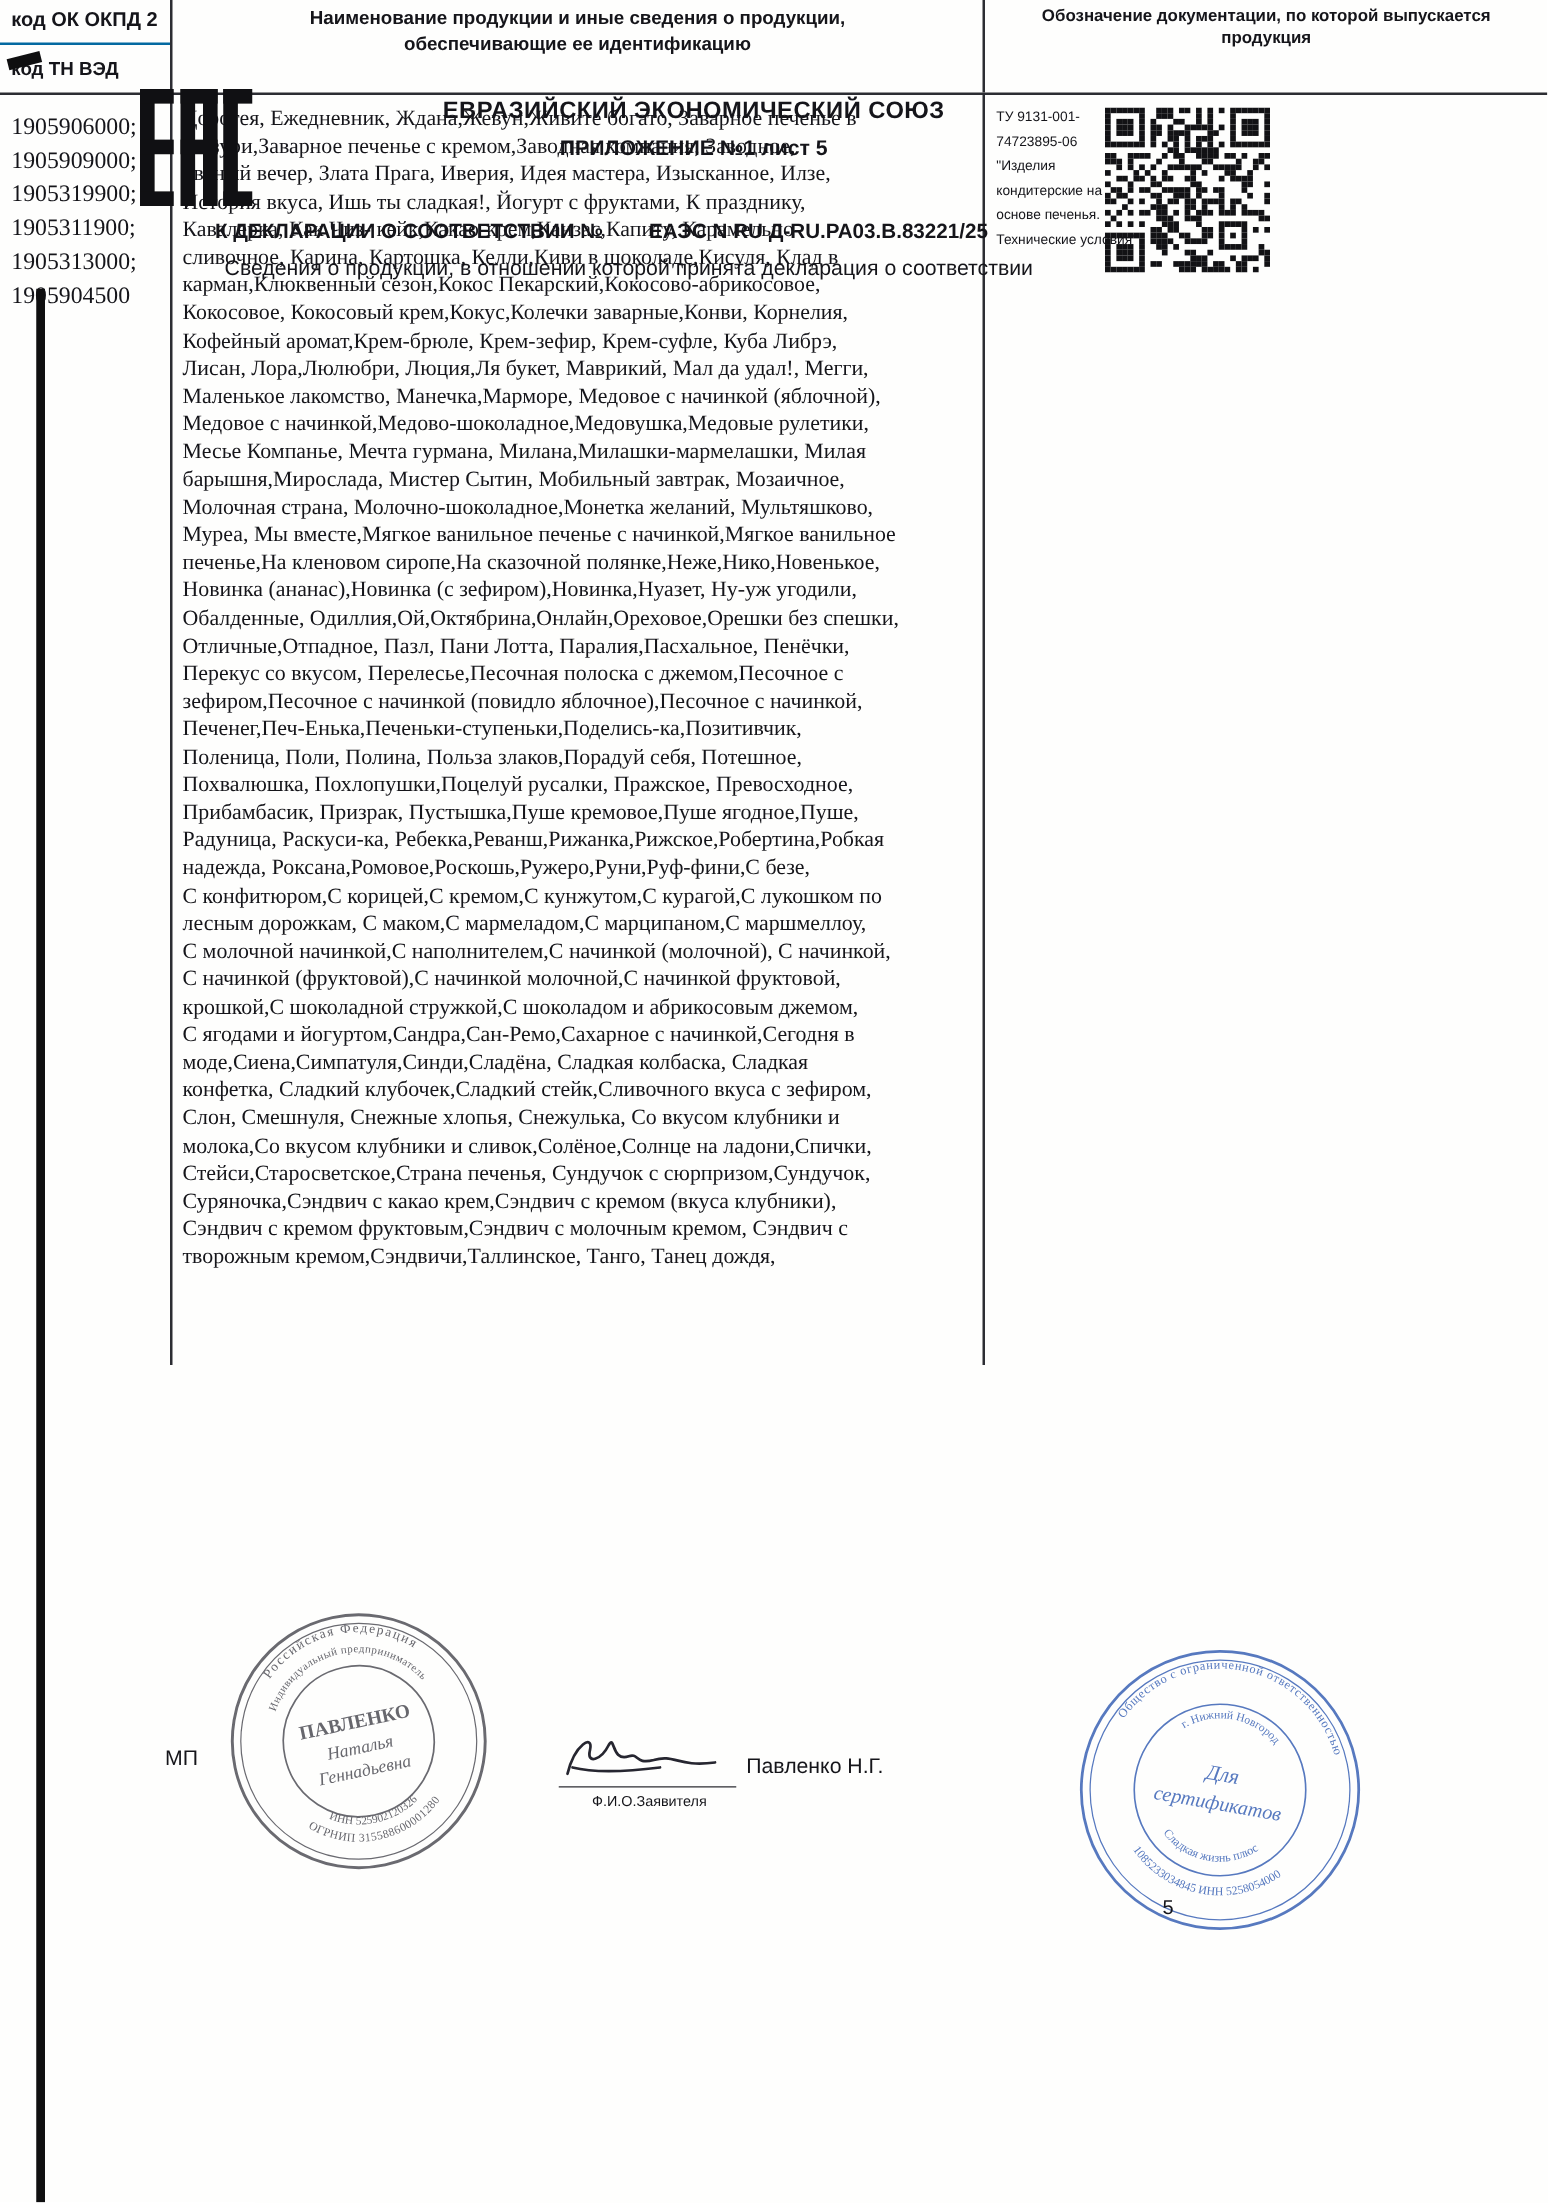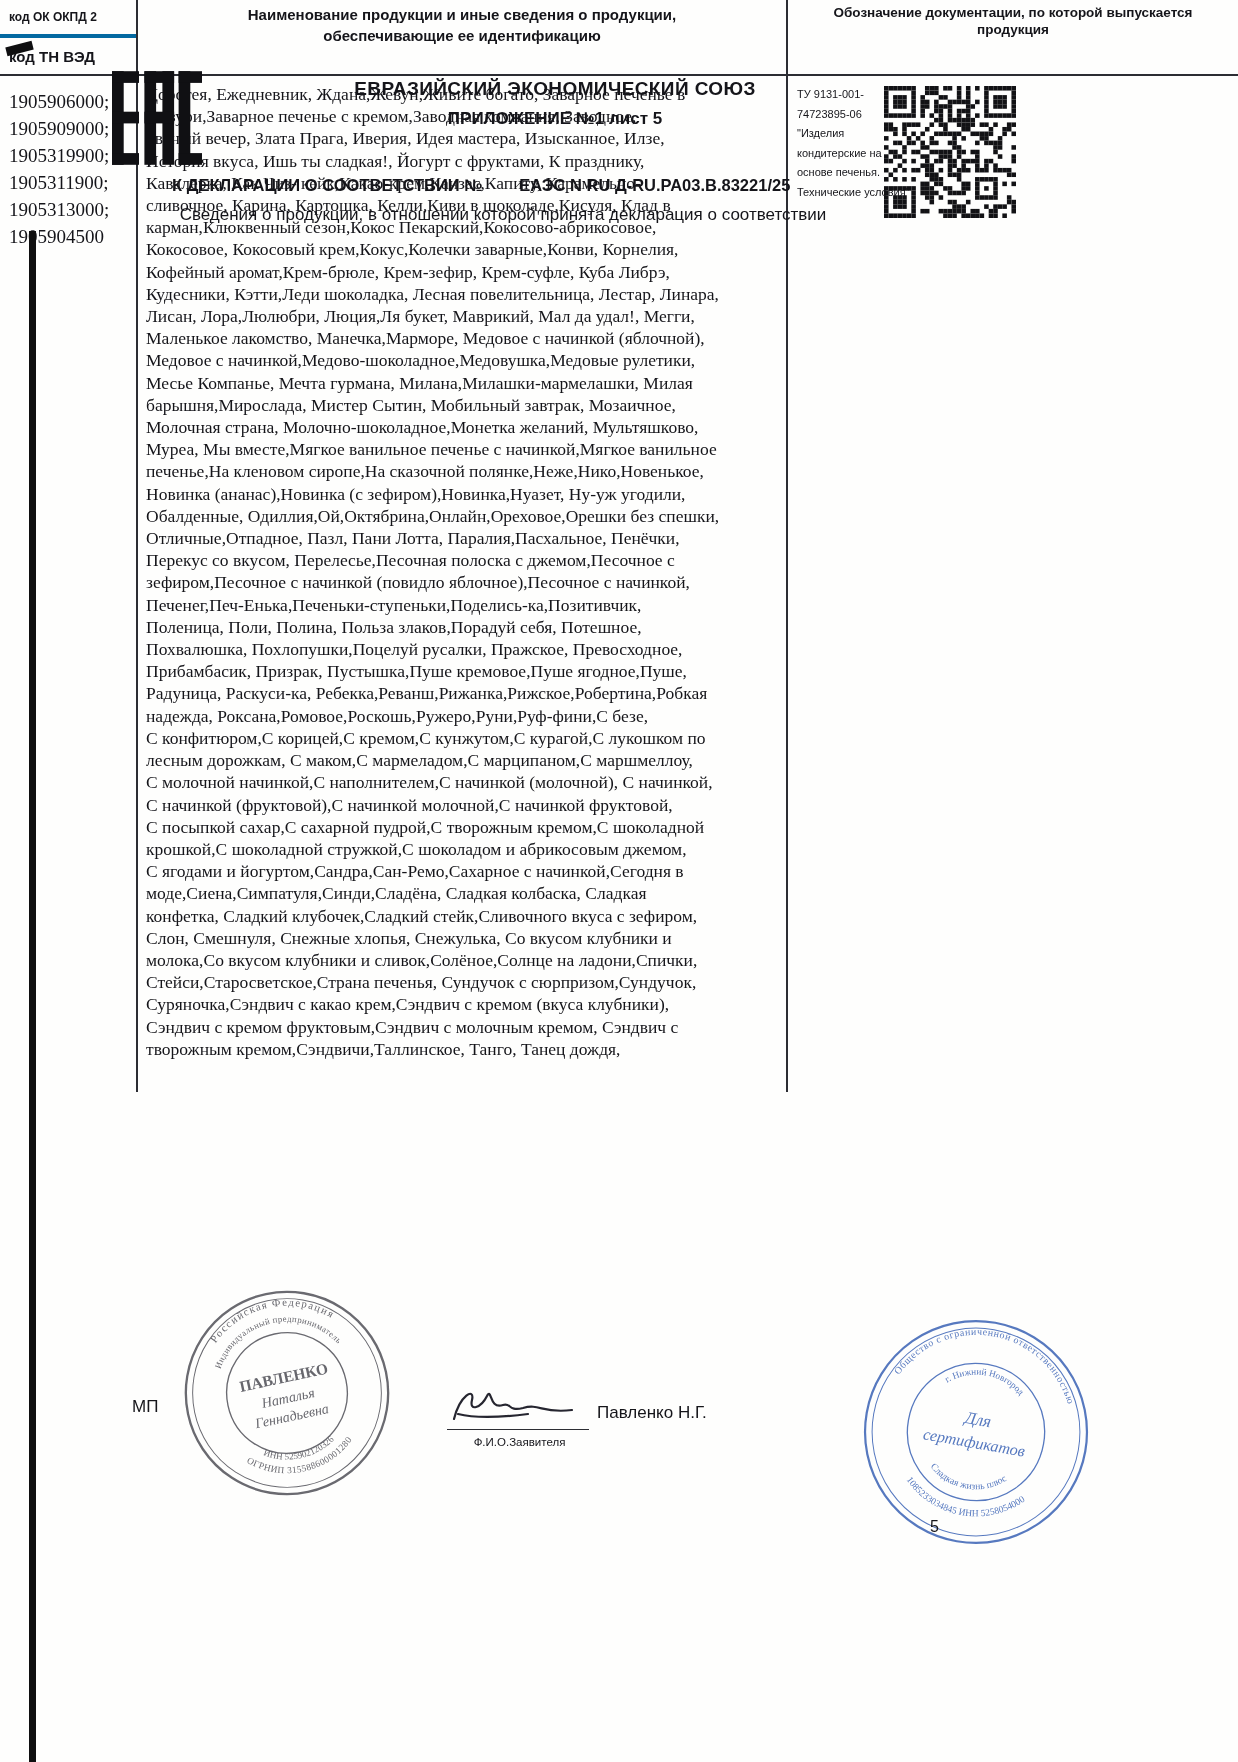--- a/index.html
+++ b/index.html
@@ -15,21 +15,21 @@
   .qr-code{position:absolute;left:884px;top:86px;width:132px;height:132px;}
   .decl-line{position:absolute;left:172px;top:176px;font-weight:700;font-size:16.5px;white-space:nowrap;}
   .decl-line .num{margin-left:32px;}
   .info-line{position:absolute;left:53px;top:205px;width:900px;text-align:center;font-size:17px;}
   
   --x:0;
   .table{position:absolute;left:57px;top:228px;width:953px;height:1092px;box-sizing:border-box;
          border:2px solid #2c2d33;border-bottom:none;}
   .t-header{display:grid;grid-template-columns:136px 652px 1fr;height:74px;border-bottom:2px solid #2c2d33;}
   .th-col1{display:flex;flex-direction:column;}
-  .th-col1-top{height:34px;border-bottom:4px solid #0369a1;display:flex;align-items:center;padding-left:9px;font-weight:700;font-size:12px;}
+  .th-col1-top{height:34px;border-bottom:2px solid #0369a1;display:flex;align-items:center;padding-left:9px;font-weight:700;font-size:16px;}
   .th-col1-bottom{flex:1;display:flex;align-items:center;padding-left:9px;font-weight:700;font-size:15px;}
   .th-col2{border-left:2px solid #2c2d33;border-right:2px solid #2c2d33;box-sizing:border-box;
            text-align:center;padding-top:4px;font-weight:700;font-size:15px;line-height:21px;}
   .th-col3{text-align:center;padding:5px 8px 0;font-weight:700;font-size:13.5px;line-height:16.5px;box-sizing:border-box;}
   .t-body{display:grid;grid-template-columns:136px 652px 1fr;height:1016px;}
   .tb-col1{padding:12px 16px 0 9px;font-family:"Liberation Serif",serif;font-size:19px;box-sizing:border-box;}
   .code-line{line-height:27px;white-space:nowrap;}
   .tb-col2{border-left:2px solid #2c2d33;border-right:2px solid #2c2d33;box-sizing:border-box;
            padding:7px 2px 0 8px;font-family:"Liberation Serif",serif;font-size:17.5px;overflow:hidden;}
   .product-line{line-height:22.2px;white-space:nowrap;}
@@ -509,21 +509,20 @@
       <div class="tb-col2">
           <div class="product-line">Доротея, Ежедневник, Ждана,Жевун,Живите богато, Заварное печенье в</div>
           <div class="product-line">глазури,Заварное печенье с кремом,Заводная компания, Заводное,</div>
           <div class="product-line">Званый вечер, Злата Прага, Иверия, Идея мастера, Изысканное, Илзе,</div>
           <div class="product-line">История вкуса, Ишь ты сладкая!, Йогурт с фруктами, К празднику,</div>
           <div class="product-line">Кавалерка, Как Чиз- кейк,Какао-крем,Канзас,Капиту, Карамельно-</div>
           <div class="product-line">сливочное, Карина, Картошка, Келли,Киви в шоколаде,Кисуля, Клад в</div>
           <div class="product-line">карман,Клюквенный сезон,Кокос Пекарский,Кокосово-абрикосовое,</div>
           <div class="product-line">Кокосовое, Кокосовый крем,Кокус,Колечки заварные,Конви, Корнелия,</div>
           <div class="product-line">Кофейный аромат,Крем-брюле, Крем-зефир, Крем-суфле, Куба Либрэ,</div>
-          <div class="product-line">Кудесники, Кэтти,Леди шоколадка, Лесная повелительница, Лестар, Линара,</div>
           <div class="product-line">Лисан, Лора,Люлюбри, Люция,Ля букет, Маврикий, Мал да удал!, Мегги,</div>
           <div class="product-line">Маленькое лакомство, Манечка,Марморе, Медовое с начинкой (яблочной),</div>
           <div class="product-line">Медовое с начинкой,Медово-шоколадное,Медовушка,Медовые рулетики,</div>
           <div class="product-line">Месье Компанье, Мечта гурмана, Милана,Милашки-мармелашки, Милая</div>
           <div class="product-line">барышня,Мирослада, Мистер Сытин, Мобильный завтрак, Мозаичное,</div>
           <div class="product-line">Молочная страна, Молочно-шоколадное,Монетка желаний, Мультяшково,</div>
           <div class="product-line">Муреа, Мы вместе,Мягкое ванильное печенье с начинкой,Мягкое ванильное</div>
           <div class="product-line">печенье,На кленовом сиропе,На сказочной полянке,Неже,Нико,Новенькое,</div>
           <div class="product-line">Новинка (ананас),Новинка (с зефиром),Новинка,Нуазет, Ну-уж угодили,</div>
           <div class="product-line">Обалденные, Одиллия,Ой,Октябрина,Онлайн,Ореховое,Орешки без спешки,</div>
@@ -533,21 +532,20 @@
           <div class="product-line">Печенег,Печ-Енька,Печеньки-ступеньки,Поделись-ка,Позитивчик,</div>
           <div class="product-line">Поленица, Поли, Полина, Польза злаков,Порадуй себя, Потешное,</div>
           <div class="product-line">Похвалюшка, Похлопушки,Поцелуй русалки, Пражское, Превосходное,</div>
           <div class="product-line">Прибамбасик, Призрак, Пустышка,Пуше кремовое,Пуше ягодное,Пуше,</div>
           <div class="product-line">Радуница, Раскуси-ка, Ребекка,Реванш,Рижанка,Рижское,Робертина,Робкая</div>
           <div class="product-line">надежда, Роксана,Ромовое,Роскошь,Ружеро,Руни,Руф-фини,С безе,</div>
           <div class="product-line">С конфитюром,С корицей,С кремом,С кунжутом,С курагой,С лукошком по</div>
           <div class="product-line">лесным дорожкам, С маком,С мармеладом,С марципаном,С маршмеллоу,</div>
           <div class="product-line">С молочной начинкой,С наполнителем,С начинкой (молочной), С начинкой,</div>
           <div class="product-line">С начинкой (фруктовой),С начинкой молочной,С начинкой фруктовой,</div>
-          <div class="product-line">С посыпкой сахар,С сахарной пудрой,С творожным кремом,С шоколадной</div>
           <div class="product-line">крошкой,С шоколадной стружкой,С шоколадом и абрикосовым джемом,</div>
           <div class="product-line">С ягодами и йогуртом,Сандра,Сан-Ремо,Сахарное с начинкой,Сегодня в</div>
           <div class="product-line">моде,Сиена,Симпатуля,Синди,Сладёна, Сладкая колбаска, Сладкая</div>
           <div class="product-line">конфетка, Сладкий клубочек,Сладкий стейк,Сливочного вкуса с зефиром,</div>
           <div class="product-line">Слон, Смешнуля, Снежные хлопья, Снежулька, Со вкусом клубники и</div>
           <div class="product-line">молока,Со вкусом клубники и сливок,Солёное,Солнце на ладони,Спички,</div>
           <div class="product-line">Стейси,Старосветское,Страна печенья, Сундучок с сюрпризом,Сундучок,</div>
           <div class="product-line">Суряночка,Сэндвич с какао крем,Сэндвич с кремом (вкуса клубники),</div>
           <div class="product-line">Сэндвич с кремом фруктовым,Сэндвич с молочным кремом, Сэндвич с</div>
           <div class="product-line">творожным кремом,Сэндвичи,Таллинское, Танго, Танец дождя,</div>

